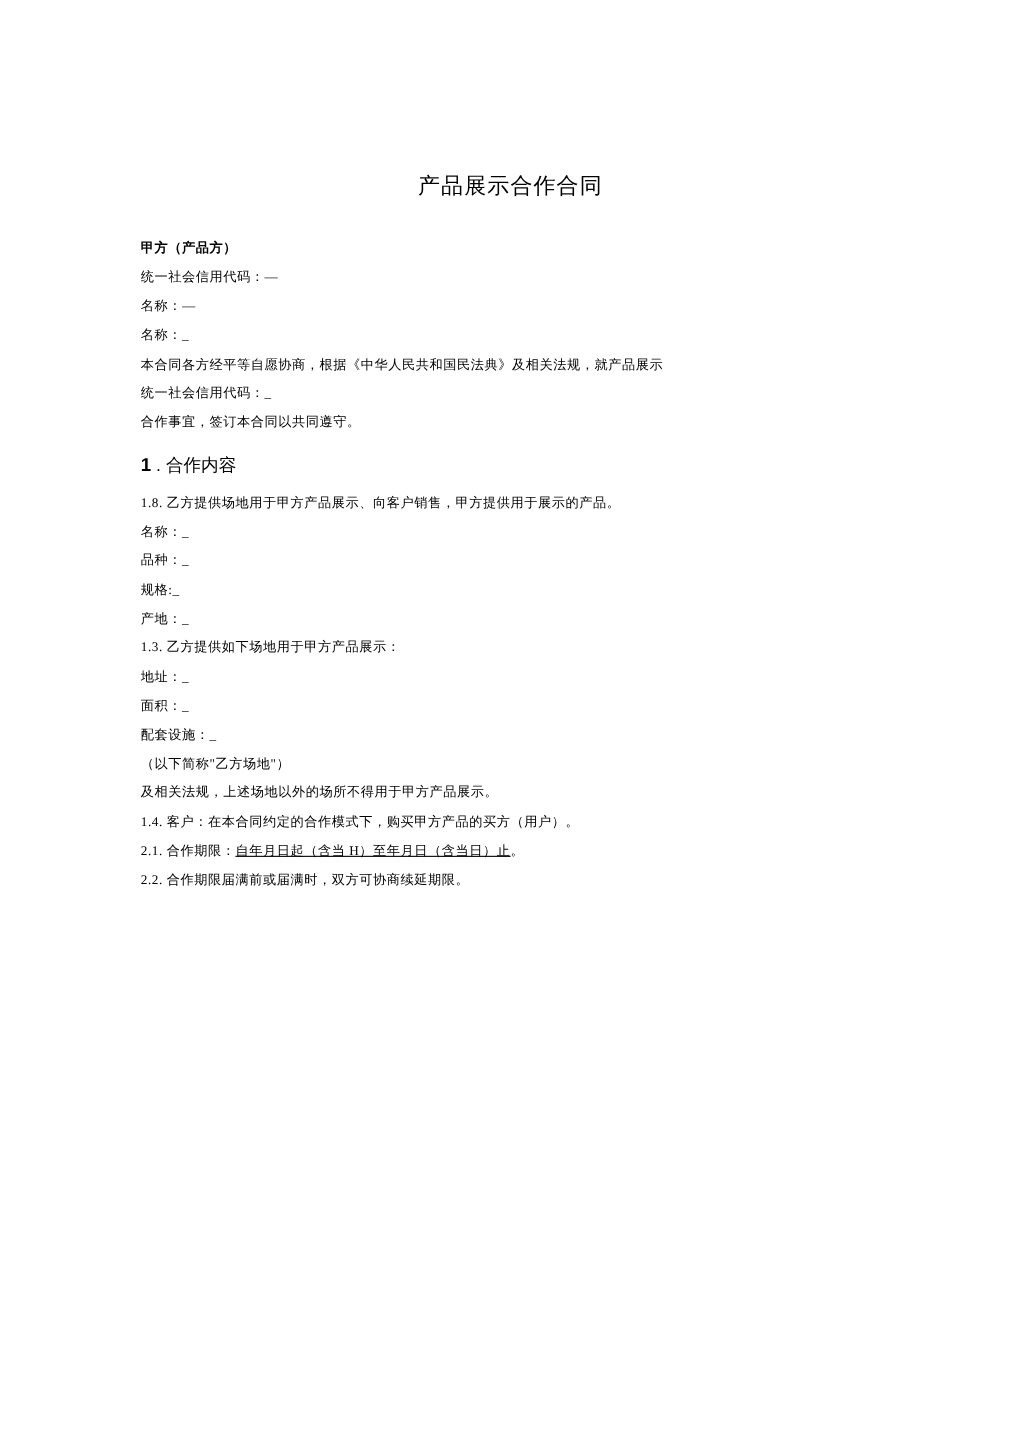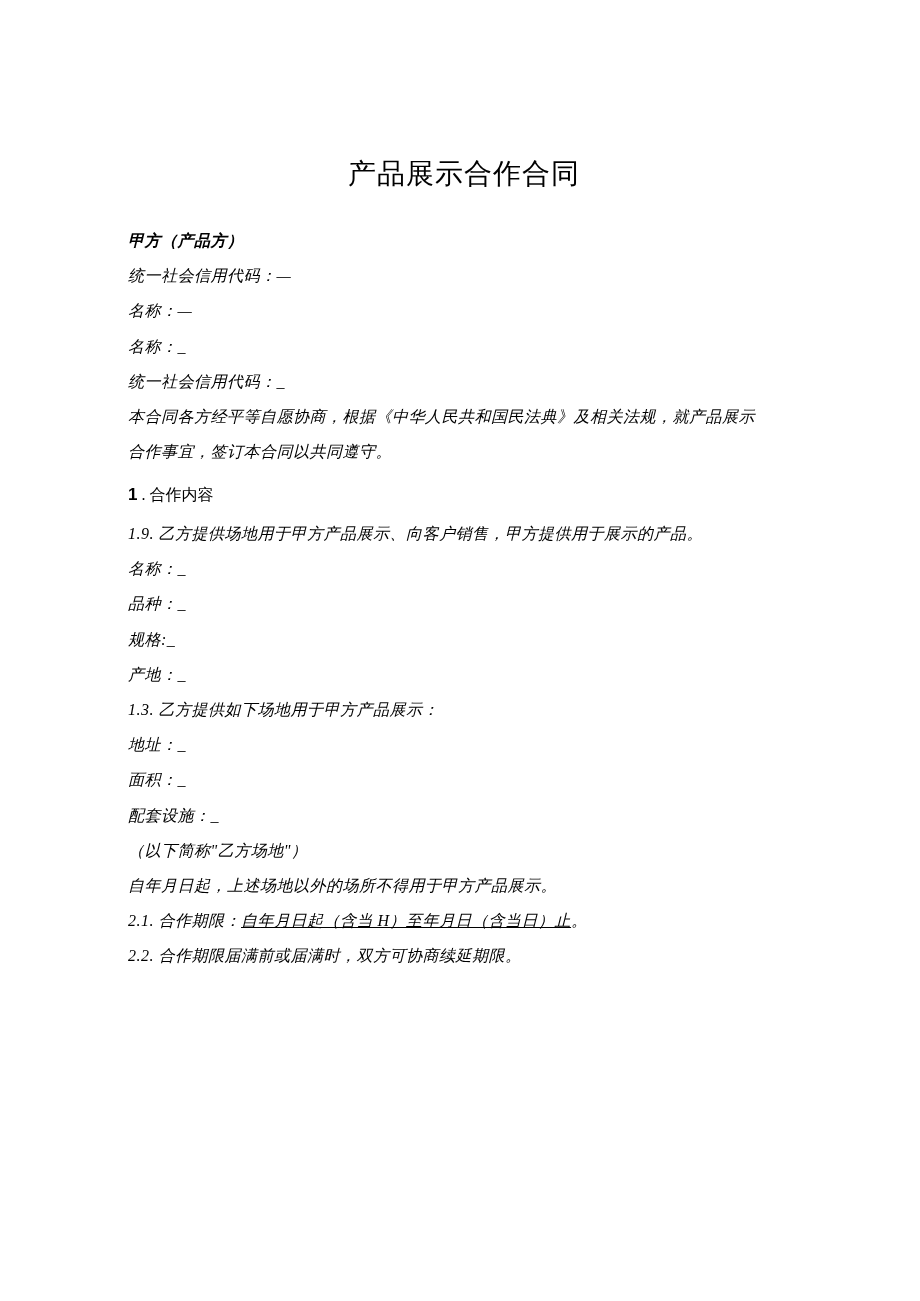--- a/index.html
+++ b/index.html
@@ -11,83 +11,83 @@
     width: 920px;
     height: 1301px;
     box-sizing: border-box;
   }
   .page {
     padding: 155px 120px 0 128px;
     box-sizing: border-box;
   }
   .title {
     text-align: center;
-    font-size: 28px;
+    font-size: 20px;
     font-family: "SimSun", "宋体", serif;
     font-weight: normal;
     margin-bottom: 30px;
     letter-spacing: 1px;
   }
   .line {
-    font-size: 16px;
+    font-size: 12px;
     line-height: 2.2;
     letter-spacing: 0.5px;
-    font-style: italic;
   }
   .bold {
     font-weight: bold;
     font-family: "SimHei", "黑体", sans-serif;
   }
   .section-head {
     font-size: 16px;
     line-height: 2.4;
     margin-top: 6px;
   }
   .section-num {
     font-family: Arial, sans-serif;
     font-weight: bold;
     font-size: 17px;
   }
   .section-title {
-    font-family: Liberation Serif, serif;
+    font-family: Liberation Sans, sans-serif;
   }
   .underline {
     text-decoration: underline;
   }
 </style>
 </head>
 <body>
 
 <div class="page">
 
   <div class="title">产品展示合作合同</div>
 
   <div class="line bold">甲方（产品方）</div>
   <div class="line">统一社会信用代码：—</div>
   <div class="line">名称：—</div>
 
   <div class="line">名称：_</div>
+  <div class="line">本合同各方经平等自愿协商，根据《中华人民共和国民法典》及相关法规，就产品展示</div>
+
   <div class="line">统一社会信用代码：_</div>
-
-  <div class="line">本合同各方经平等自愿协商，根据《中华人民共和国民法典》及相关法规，就产品展示</div>
   <div class="line">合作事宜，签订本合同以共同遵守。</div>
 
   <div class="section-head">
     <span class="section-num">1</span><span class="section-title"> . 合作内容</span>
   </div>
-  <div class="line">1.9.  乙方提供场地用于甲方产品展示、向客户销售，甲方提供用于展示的产品。</div>
+  <div class="line">1.8.  乙方提供场地用于甲方产品展示、向客户销售，甲方提供用于展示的产品。</div>
   <div class="line">名称：_</div>
   <div class="line">品种：_</div>
   <div class="line">规格:_</div>
   <div class="line">产地：_</div>
   <div class="line">1.3.  乙方提供如下场地用于甲方产品展示：</div>
   <div class="line">地址：_</div>
   <div class="line">面积：_</div>
   <div class="line">配套设施：_</div>
   <div class="line">（以下简称"乙方场地"）</div>
-  <div class="line">自年月日起，上述场地以外的场所不得用于甲方产品展示。</div>
+  <div class="line">及相关法规，上述场地以外的场所不得用于甲方产品展示。</div>
+  <div class="line">1.4.  客户：在本合同约定的合作模式下，购买甲方产品的买方（用户）。</div>
 
   <div class="line">
     <span>2.1.  合作期限：</span><span class="underline">自年月日起（含当 H）至年月日（含当日）止</span><span>。</span>
   </div>
   <div class="line">2.2.  合作期限届满前或届满时，双方可协商续延期限。</div>
 
 </div>
 
 </body></html>

